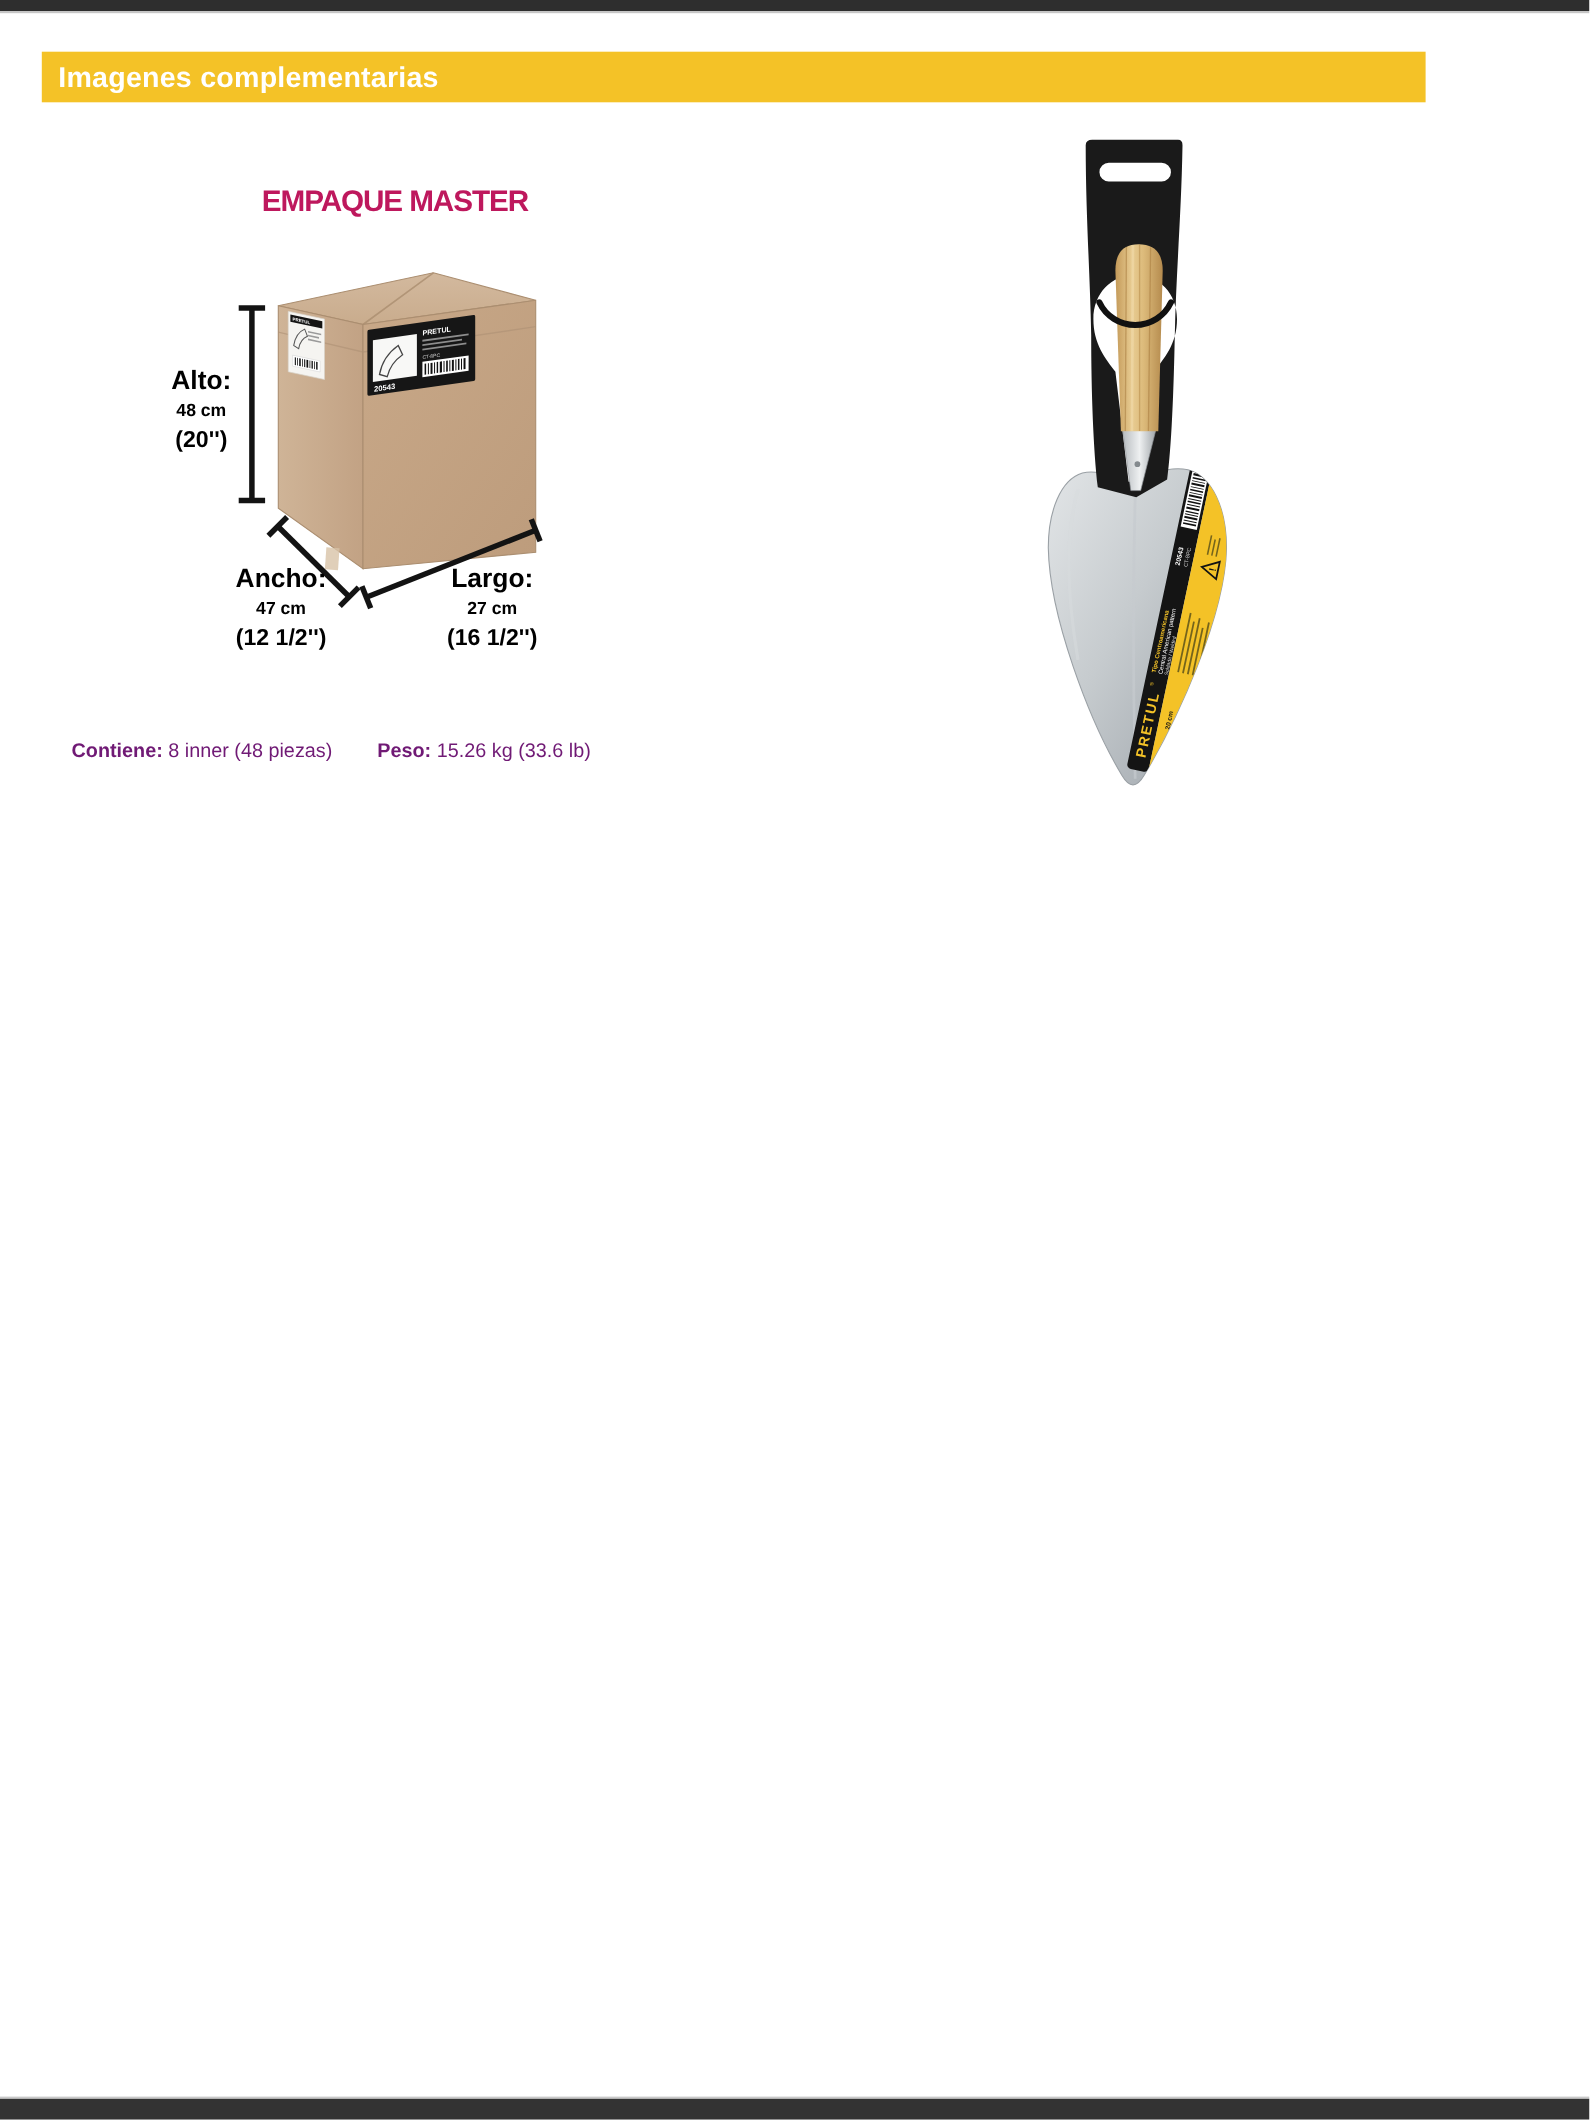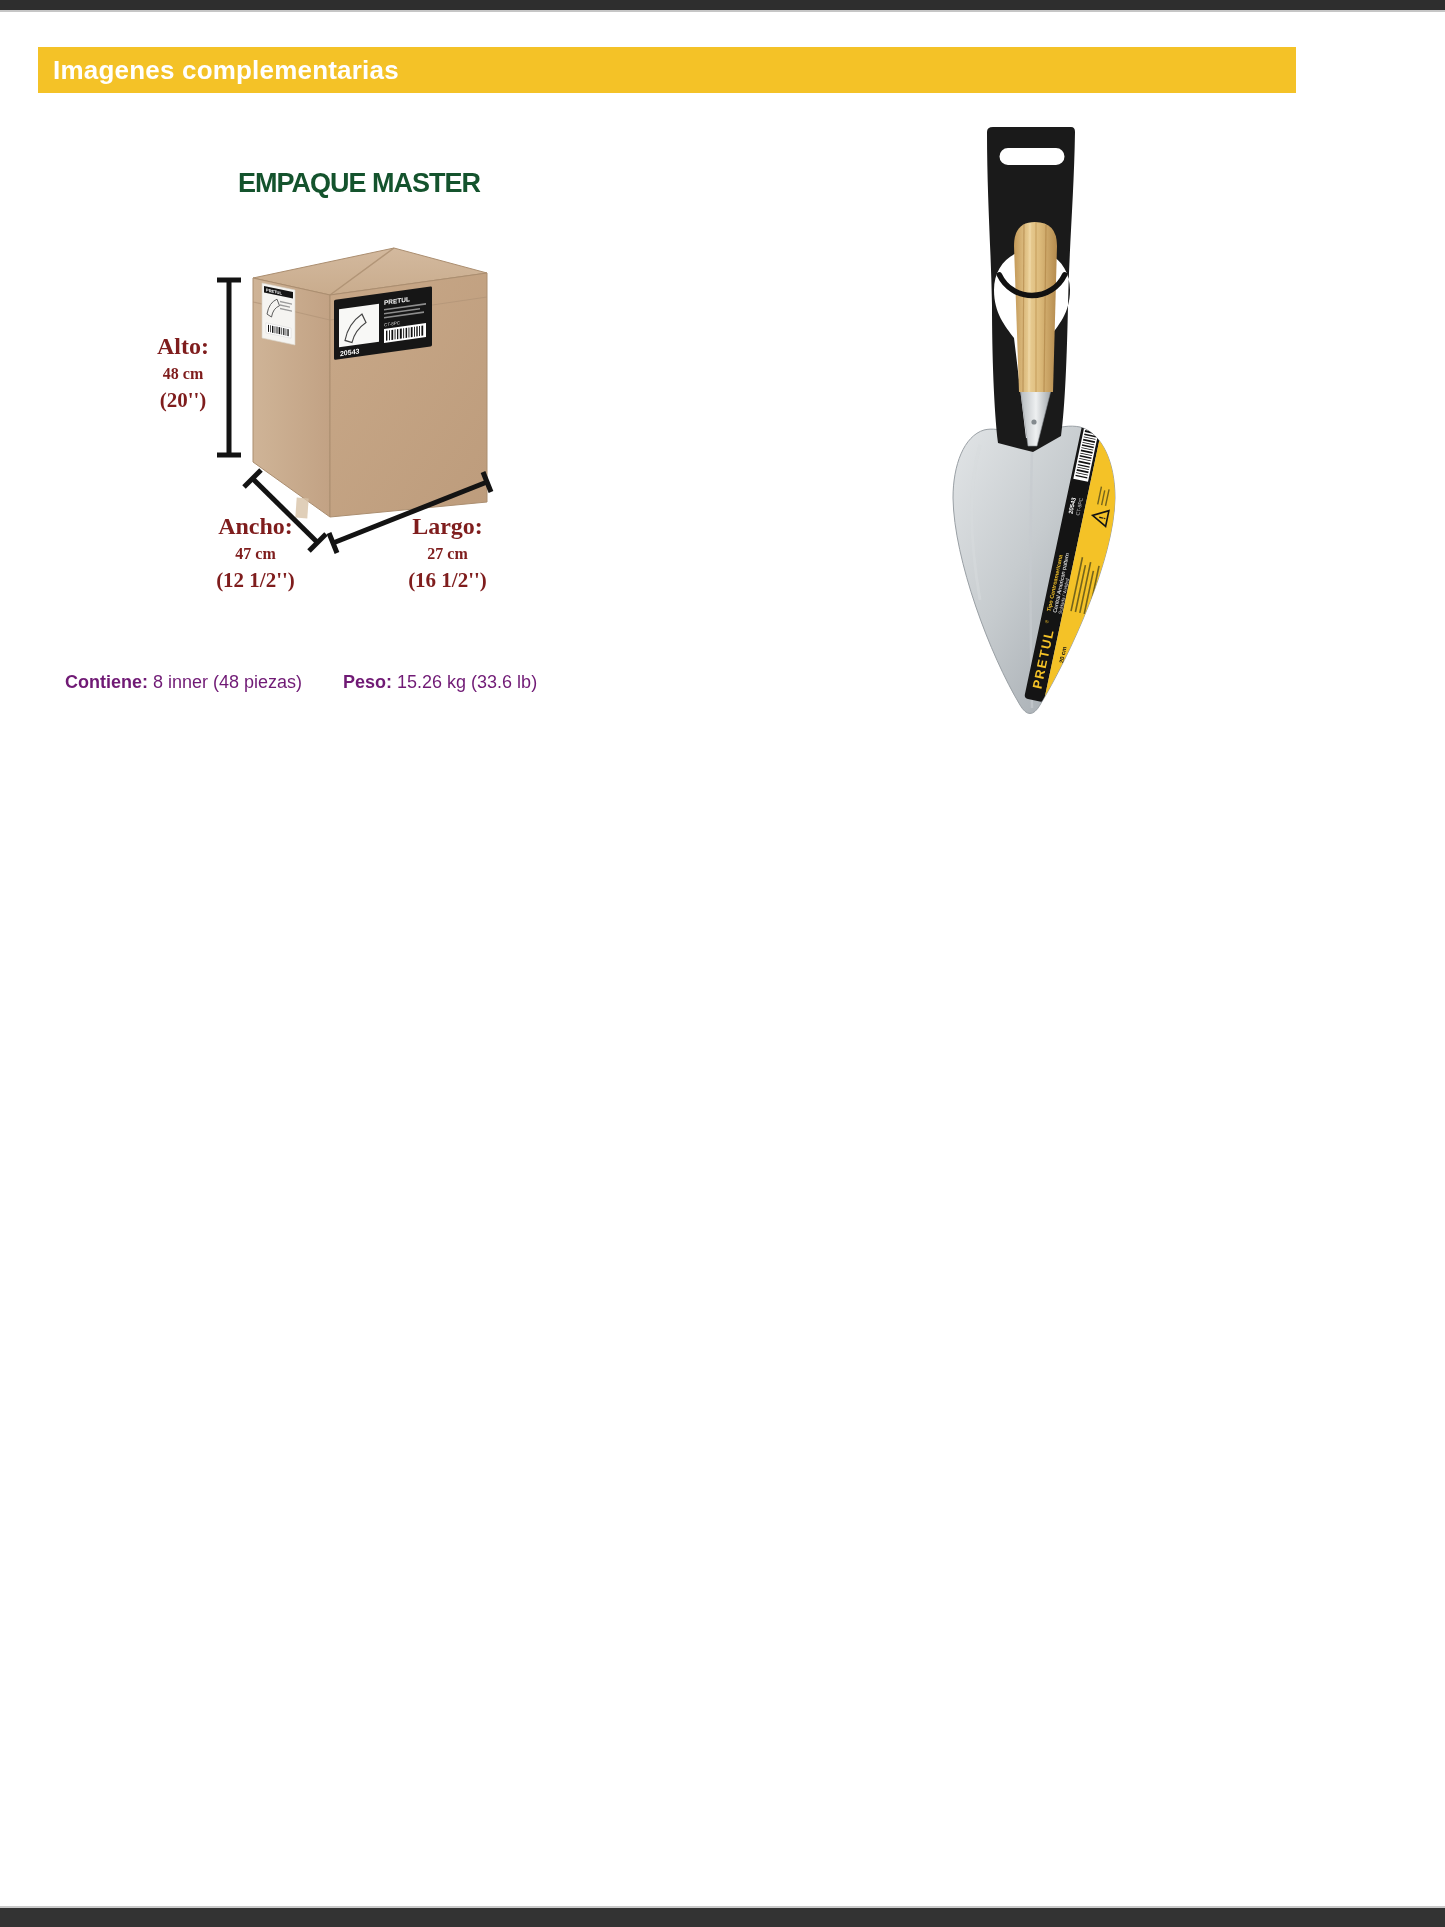--- a/index.html
+++ b/index.html
@@ -8,24 +8,24 @@
   
   .top-bar{left:0;top:0;width:1445px;height:10px;background:#2e2e2e;}
   .top-rule{left:0;top:10px;width:1445px;height:2px;background:#c6c6c6;}
   .bottom-rule{left:0;top:1906px;width:1445px;height:2px;background:#c9c9c9;}
   .bottom-bar{left:0;top:1908px;width:1445px;height:19px;background:#333333;}
   
   .banner{left:38px;top:47px;width:1258px;height:46px;background:#F4C227;
     color:#ffffff;font-weight:bold;font-size:26px;line-height:46px;padding-left:15px;
     box-sizing:border-box;letter-spacing:0.2px;}
   
-  .empaque-title{left:238px;top:168px;width:220px;text-align:center;color:#14532d;
+  .empaque-title{left:238px;top:168px;width:220px;text-align:center;color:#be185d;
     font-size:27px;font-weight:bold;letter-spacing:-1px;white-space:nowrap;}
   
-  .dim{color:#7f1d1d;font-weight:bold;text-align:center;font-family:Liberation Serif, serif;}
+  .dim{color:#000000;font-weight:bold;text-align:center;}
   .dim .l1{font-size:24px;line-height:27px;}
   .dim .l2{font-size:16px;line-height:27px;}
   .dim .l3{font-size:21px;line-height:26px;}
   .dim-alto{left:138px;top:333px;width:90px;}
   .dim-ancho{left:193px;top:513px;width:125px;}
   .dim-largo{left:385px;top:513px;width:125px;}
   
   .meta{top:672px;font-size:18px;color:#701a75;white-space:nowrap;}
   .meta .lbl{font-weight:bold;}
   .meta .val{font-weight:normal;margin-left:5px;}

